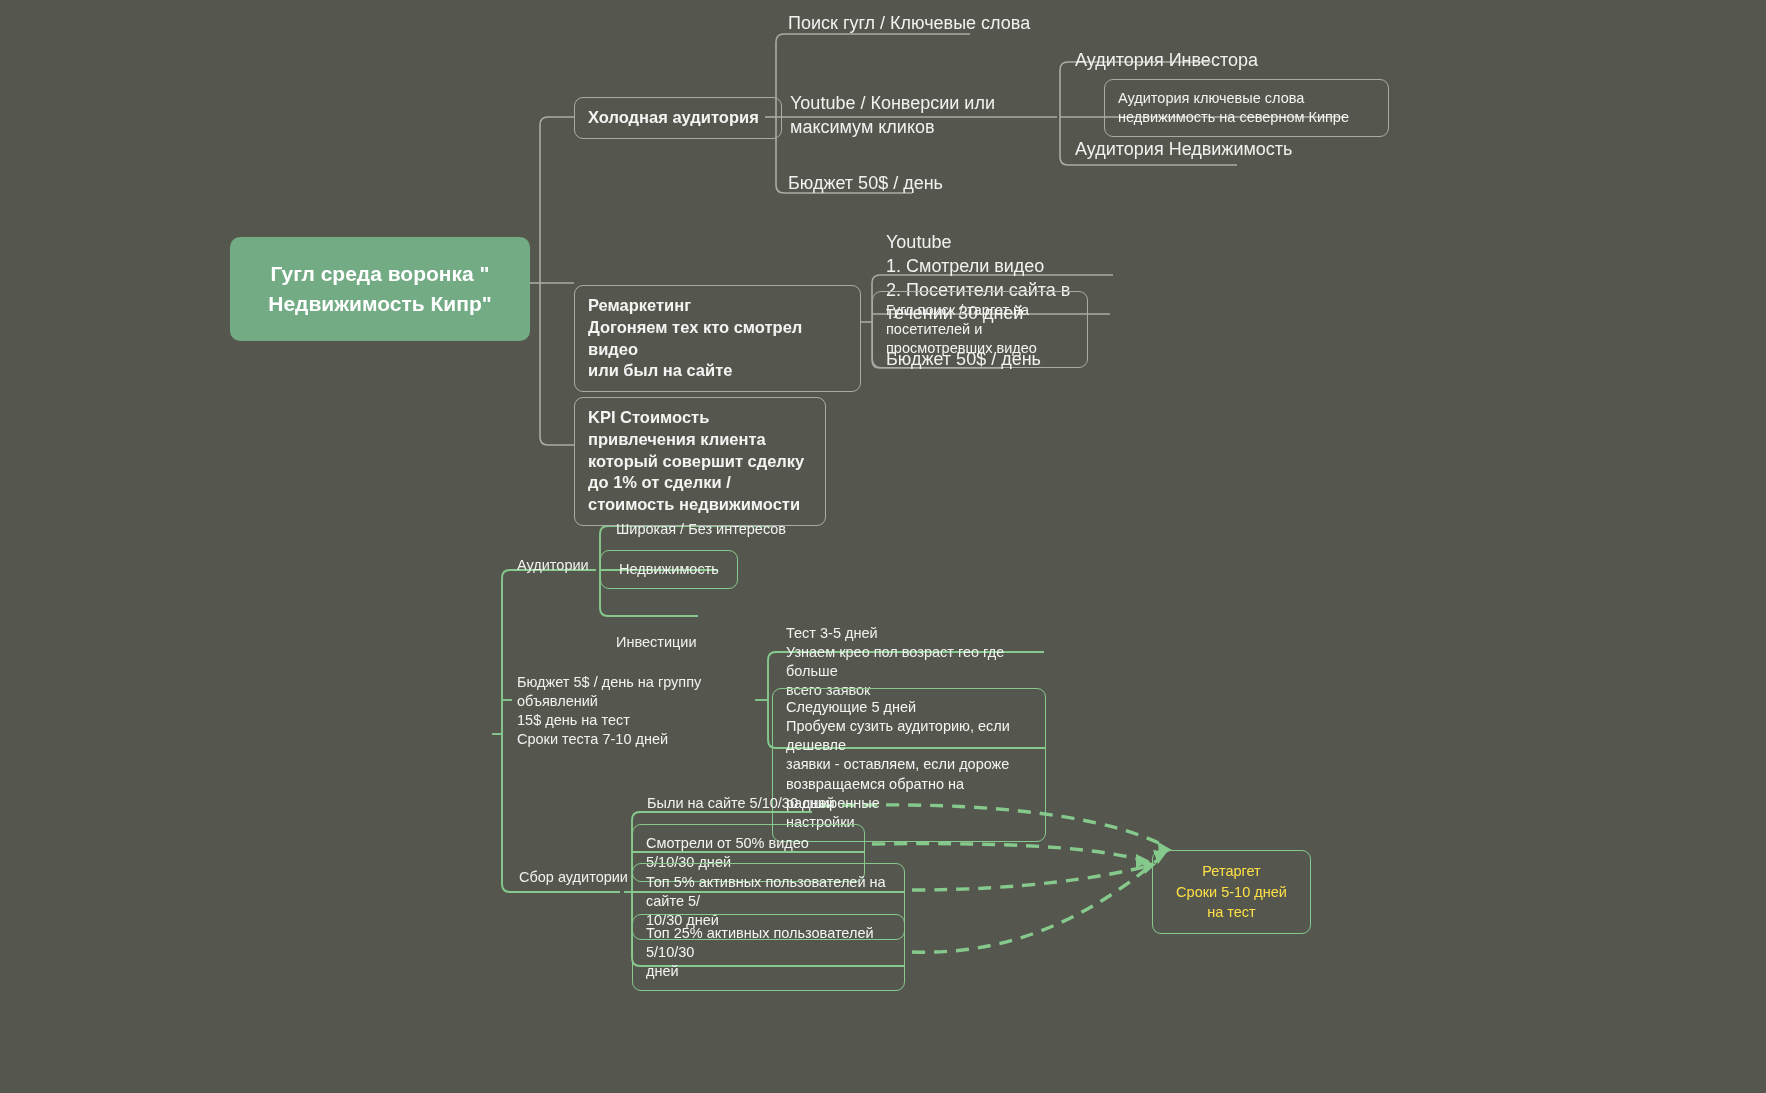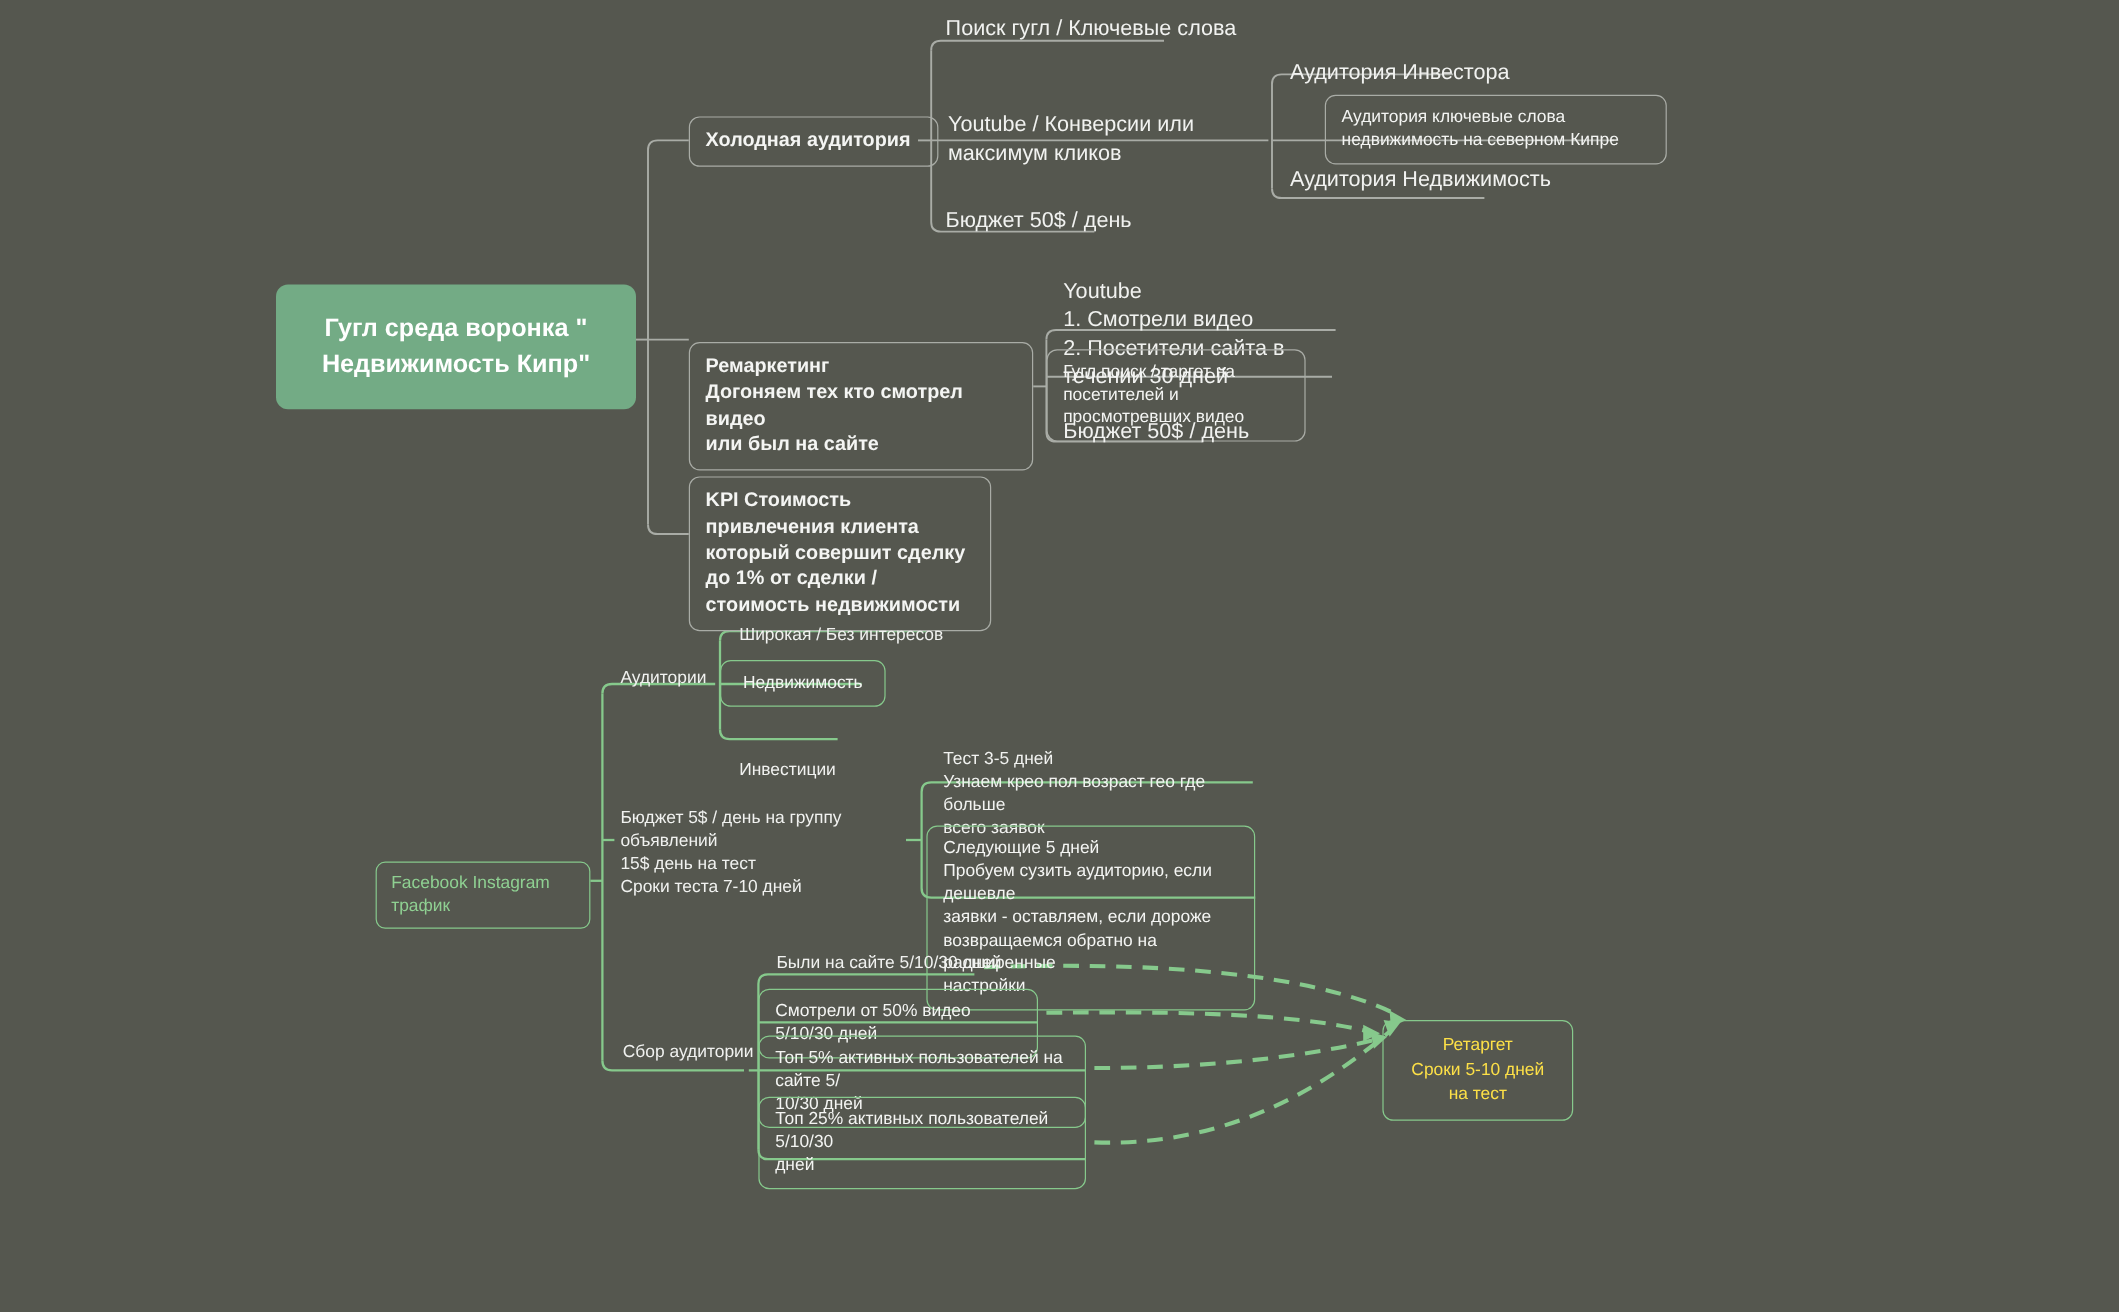--- a/index.html
+++ b/index.html
@@ -179,21 +179,20 @@
 1. Смотрели видео
 2. Посетители сайта в течении 30 дней</div>
 
   <div class="node box" style="left:872px;top:291px;width:216px;">Гугл поиск / таргет на посетителей и
 просмотревших видео</div>
 
   <div class="node plain" style="left:886px;top:348px;width:180px;">Бюджет 50$ / день</div>
 
   <div class="node box bold" style="left:574px;top:397px;width:252px;">KPI Стоимость привлечения клиента который совершит сделку до 1% от сделки / стоимость недвижимости</div>
 
-  <div class="node fbnode" style="left:313px;top:718px;width:179px;">Facebook Instagram трафик</div>
 
   <div class="node gplain" style="left:517px;top:556px;width:120px;">Аудитории</div>
 
   <div class="node gplain" style="left:616px;top:520px;width:200px;">Широкая / Без интересов</div>
 
   <div class="node gbox" style="left:600px;top:550px;width:138px;text-align:center;">Недвижимость</div>
 
   <div class="node gplain" style="left:616px;top:593px;width:160px;margin-top:40px;">Инвестиции</div>
 
   <div class="node gplain" style="left:517px;top:673px;width:245px;">Бюджет 5$ / день на группу объявлений

